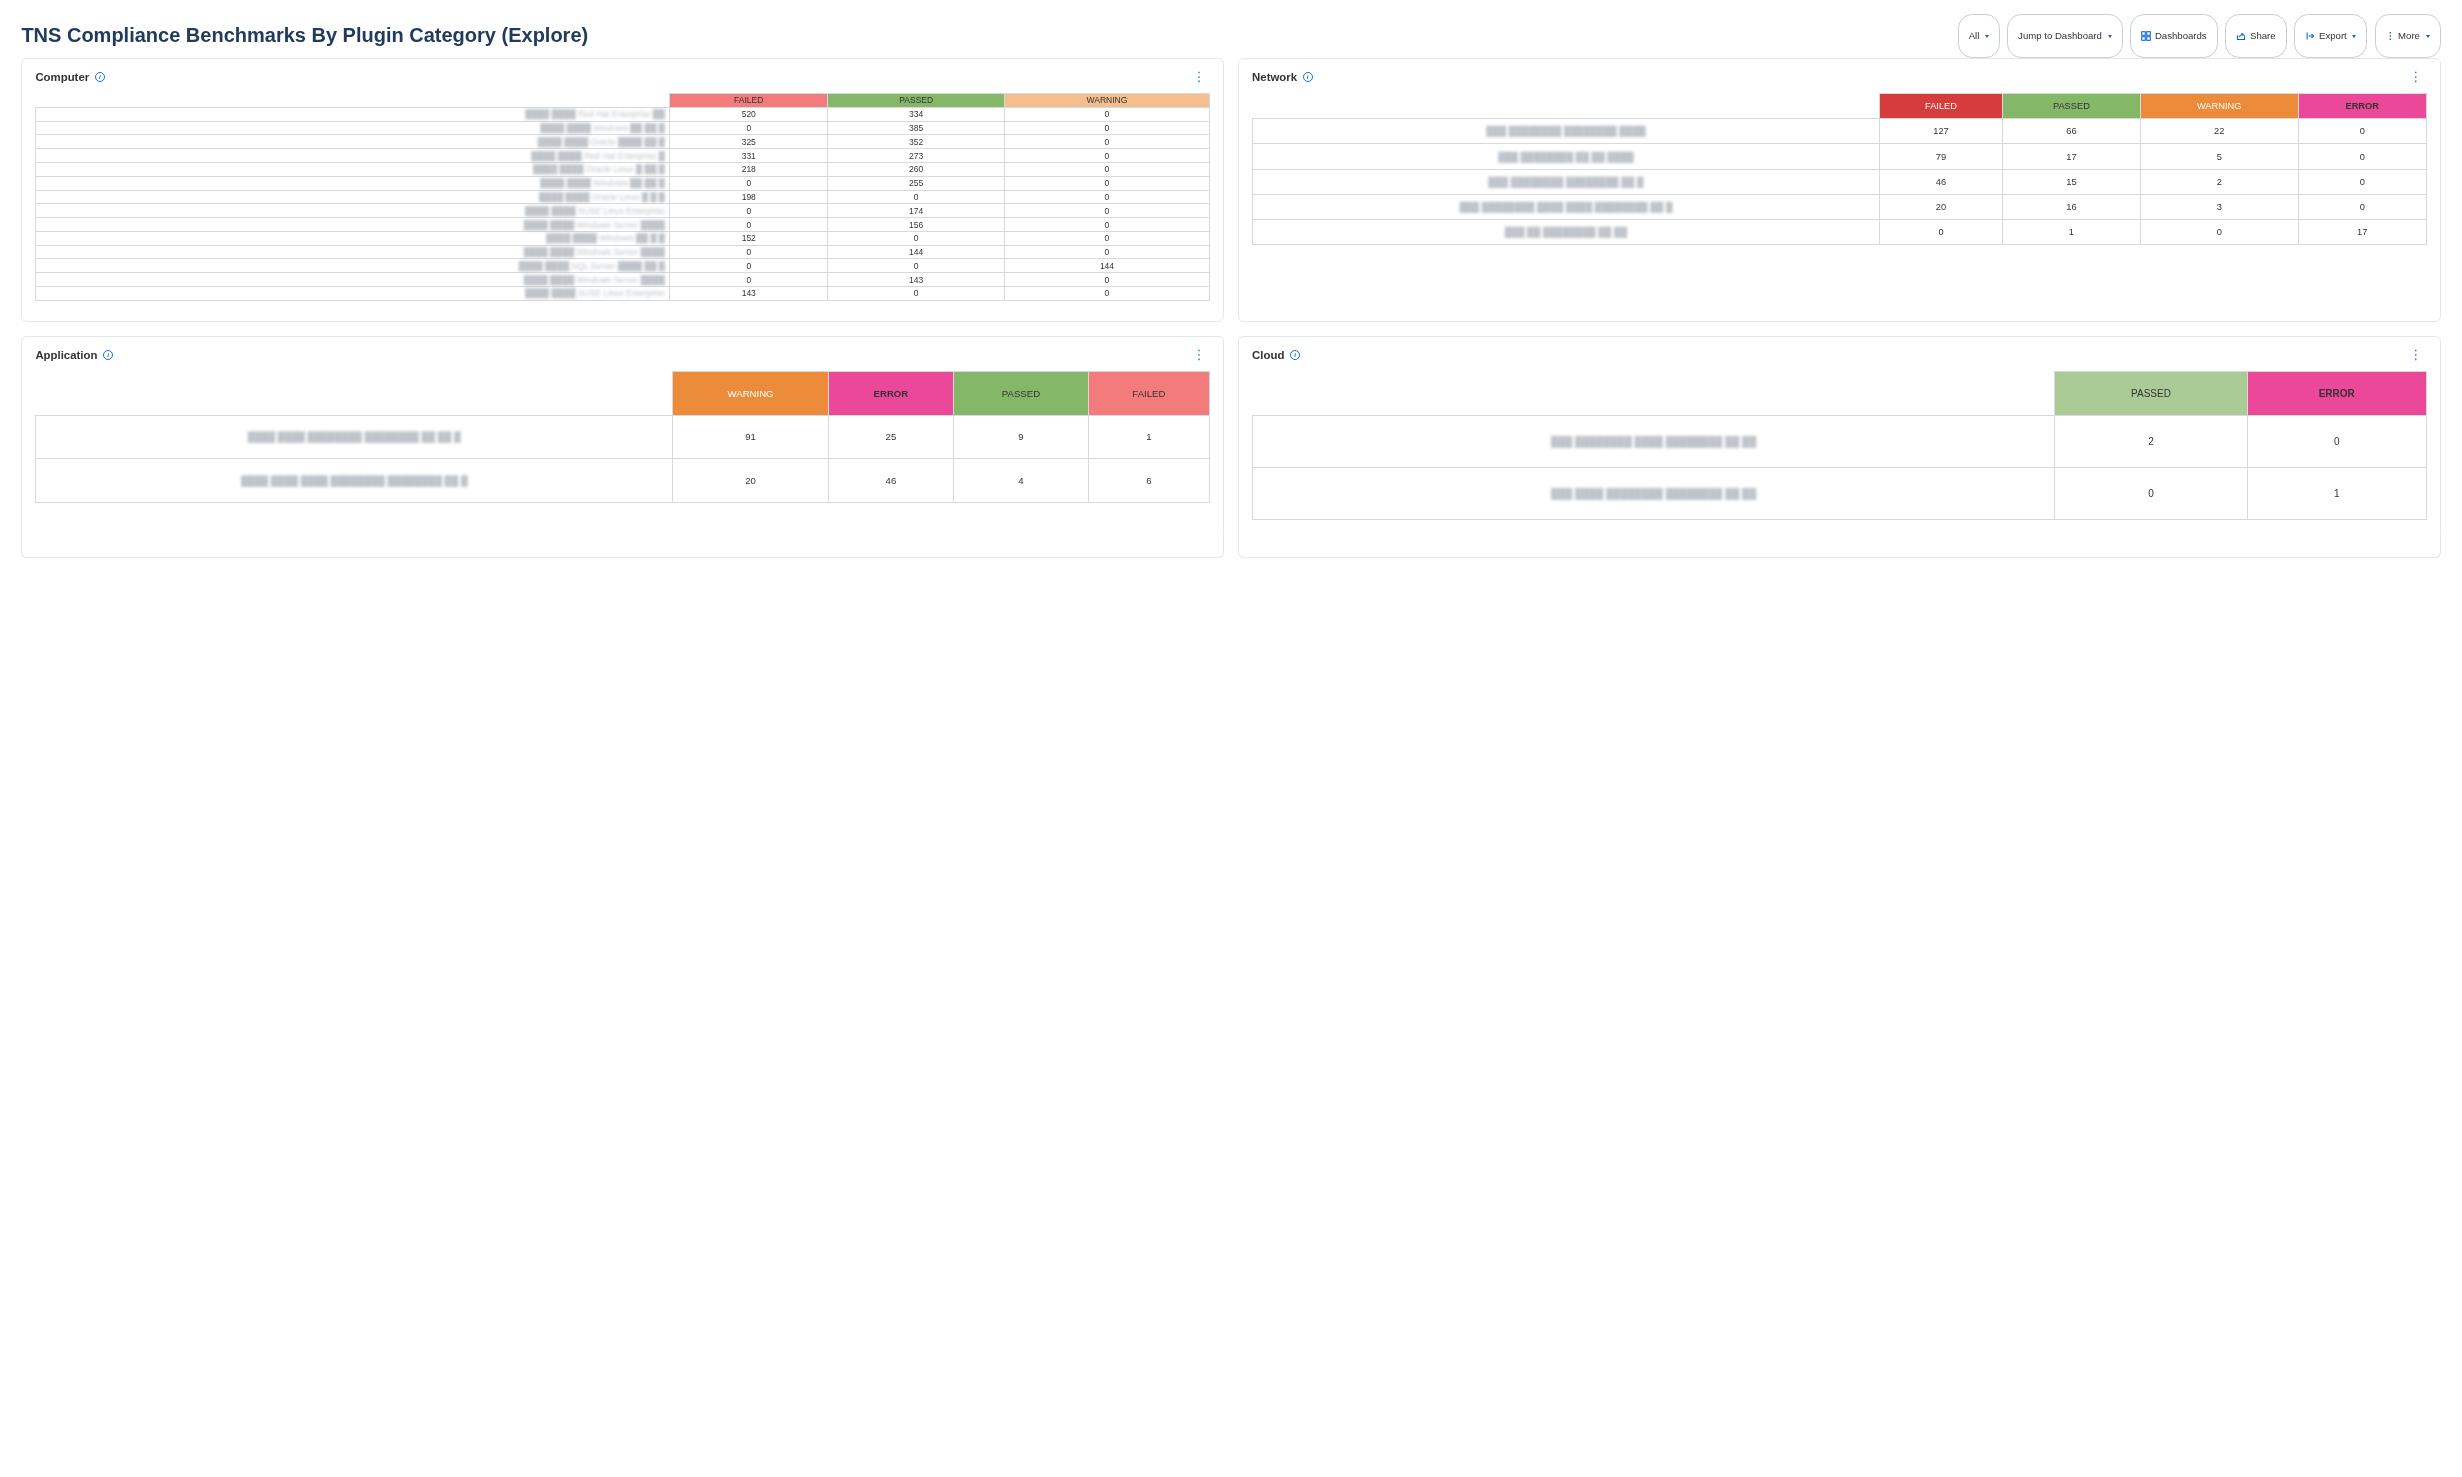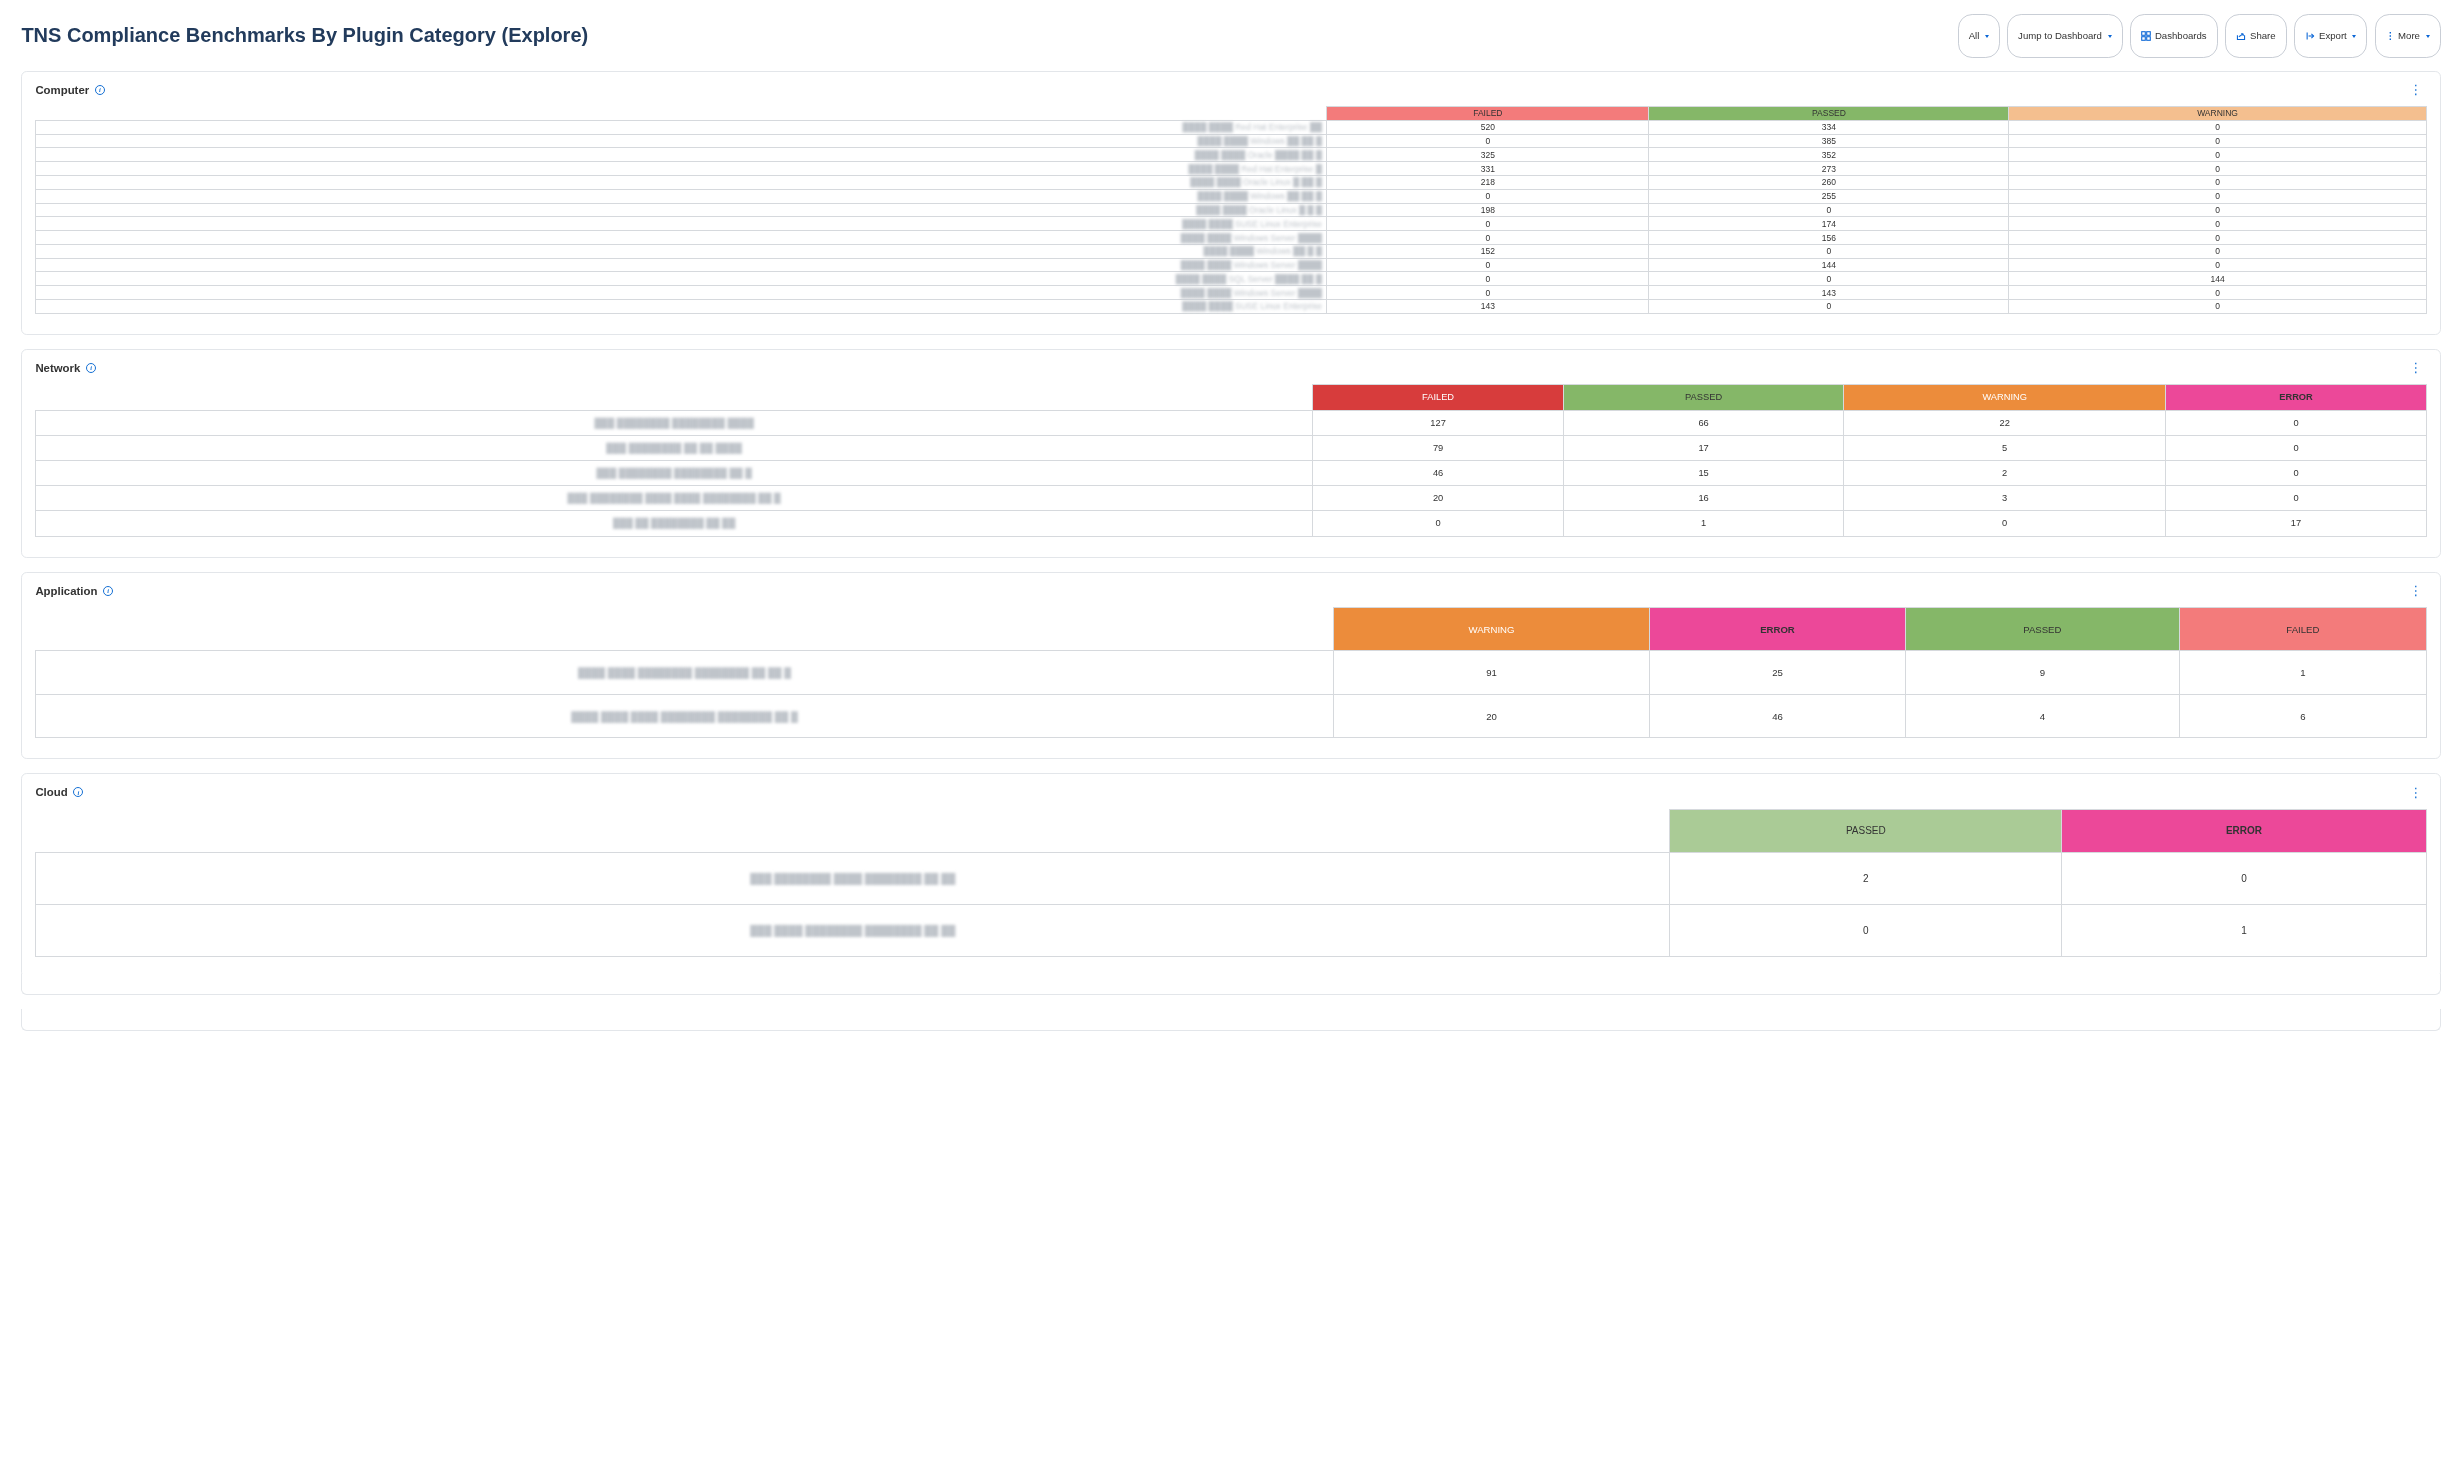--- a/index.html
+++ b/index.html
@@ -1,29 +1,29 @@
 <!DOCTYPE html>
 <html style="font-size:11.4px"><head>
 <meta charset="utf-8">
 <style>
   * { box-sizing: border-box; }
   html, body { margin:0; padding:0; font-family:"Segoe UI",Arial,Helvetica,sans-serif; background:#fff; color:#333; }
   body { padding:14.2px 21.4px; }
 
   
-  .page-header { display:flex; align-items:center; justify-content:space-between; margin-bottom:13px; flex-wrap:wrap; gap:8.5px; }
+  .page-header { display:flex; align-items:center; justify-content:space-between; margin-bottom:0; flex-wrap:wrap; gap:8.5px; }
   .page-title { font-size:20px; font-weight:700; color:#223b5c; font-family:"Segoe UI Semibold","Segoe UI",Arial,sans-serif; }
   .toolbar { display:flex; gap:7.1px; align-items:center; flex-wrap:wrap; }
   .pill { display:inline-flex; align-items:center; gap:4.3px; border:0.7px solid #c9ced6; border-radius:14.2px; padding:15px 10px; font-size:9.6px; color:#333; background:#fff; cursor:pointer; line-height:1.2; }
   .pill .caret { color:#0a66d6; }
   .pill .icon-blue { color:#0a66d6; }
   .caret::after { content:""; display:inline-block; border-left:2.8px solid transparent; border-right:2.8px solid transparent; border-top:3.6px solid currentColor; margin-left:1.4px; vertical-align:middle; }
 
   
-  .grid { display:grid; grid-template-columns:1fr; gap:14.2px; }
+  .grid { display:grid; grid-template-columns:1fr 1fr; gap:14.2px; }
   .panel { border:0.7px solid #e3e6ea; border-radius:5.7px; background:#fff; padding:11.4px 13px 20px 13px; position:relative; min-height:142px; }
   .panel-header { display:flex; align-items:center; justify-content:space-between; margin-bottom:10px; }
   .panel-title { display:flex; align-items:center; gap:5.7px; font-size:11.4px; font-weight:600; color:#333; }
   .info-icon { width:10px; height:10px; border:1.1px solid #1570d4; border-radius:50%; display:inline-flex; align-items:center; justify-content:center; font-size:6.4px; font-weight:700; color:#1570d4; font-family:Georgia,serif; font-style:italic; }
   .panel-menu { color:#1570d4; font-size:13px; cursor:pointer; padding:0 4.3px; line-height:1; }
 
   
   table { border-collapse:collapse; width:100%; font-size:9.3px; }
   th, td { border:0.7px solid #d6d9dd; text-align:center; padding:2.8px 5.7px; color:#333; }
   th { font-weight:500; }

